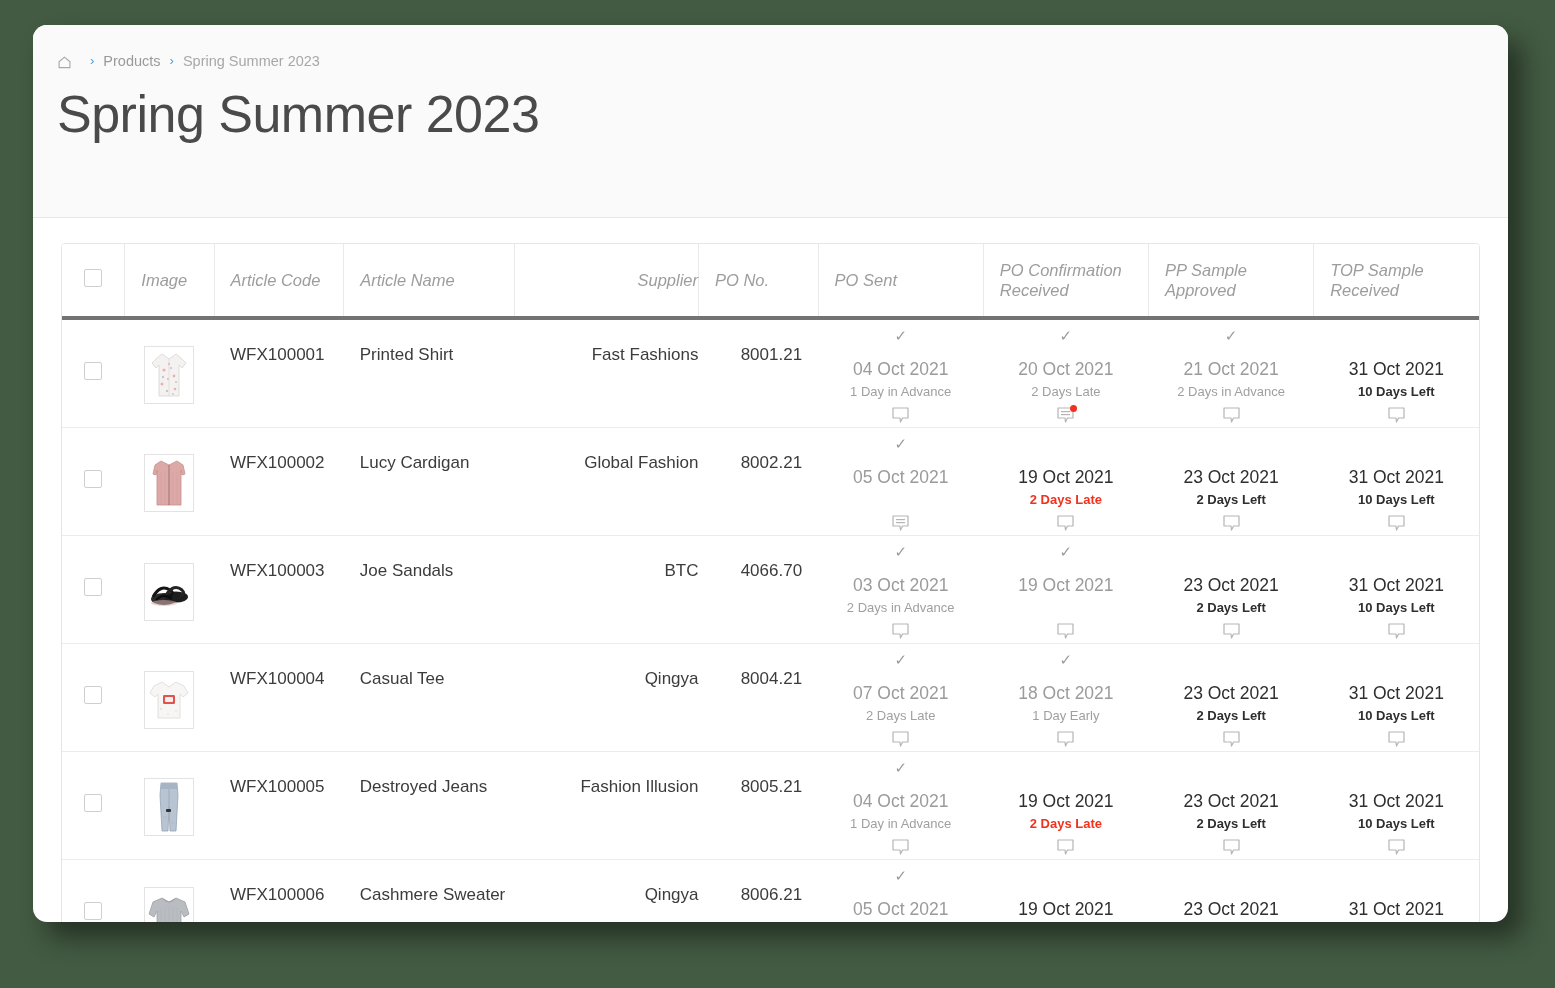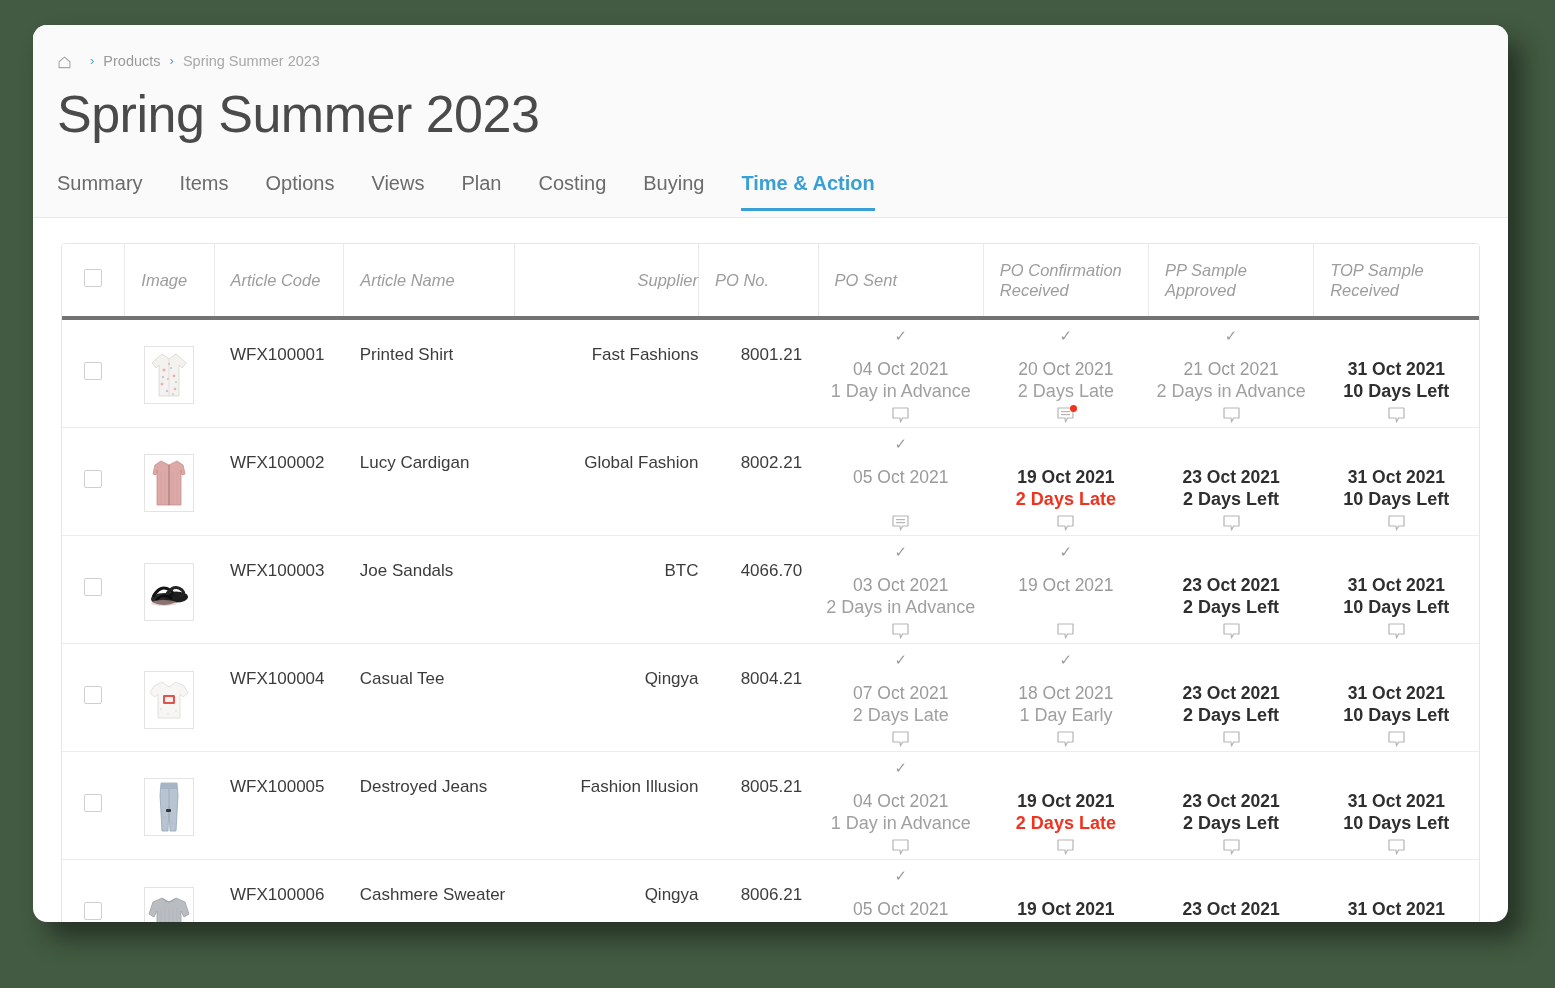--- a/index.html
+++ b/index.html
@@ -191,23 +191,23 @@
     font-size: 15px;
     line-height: 16px;
   }
   .ms .tick.hidden { visibility: hidden; }
   .ms .date {
     font-size: 17.5px;
     margin-top: 14px;
     line-height: 22px;
   }
   .ms .date.done   { color: #9b9b9b; }
-  .ms .date.future { color: #2f2f2f; font-weight: 700; }
+  .ms .date.future { color: #2f2f2f; font-weight: 400; }
   .ms .sub {
-    font-size: 18px;
+    font-size: 13px;
     margin-top: 4px;
     line-height: 15px;
     height: 15px;
   }
   .ms .sub.muted { color: #a0a0a0; }
   .ms .sub.bold  { color: #2f2f2f; font-weight: 700; }
   .ms .sub.late  { color: #f0321e; font-weight: 700; }
   .ms .sub.empty { visibility: hidden; }
 
   .ms .cmt {
@@ -241,30 +241,20 @@
         </svg>
       </span>
       <span class="sep">›</span>
       <span class="crumb-link">Products</span>
       <span class="sep">›</span>
       <span class="crumb-current">Spring Summer 2023</span>
     </div>
 
     <h1 class="page-title">Spring Summer 2023</h1>
 
-    <div class="tabs">
-      <div class="tab">Summary</div>
-      <div class="tab">Items</div>
-      <div class="tab">Options</div>
-      <div class="tab">Views</div>
-      <div class="tab">Plan</div>
-      <div class="tab">Costing</div>
-      <div class="tab">Buying</div>
-      <div class="tab active">Time &amp; Action</div>
-    </div>
   </div>
 
   <div class="table-wrap">
     <table class="grid">
       <colgroup>
         <col class="c-check">
           <col class="c-image">
           <col class="c-code">
           <col class="c-name">
         <col class="c-supp">

